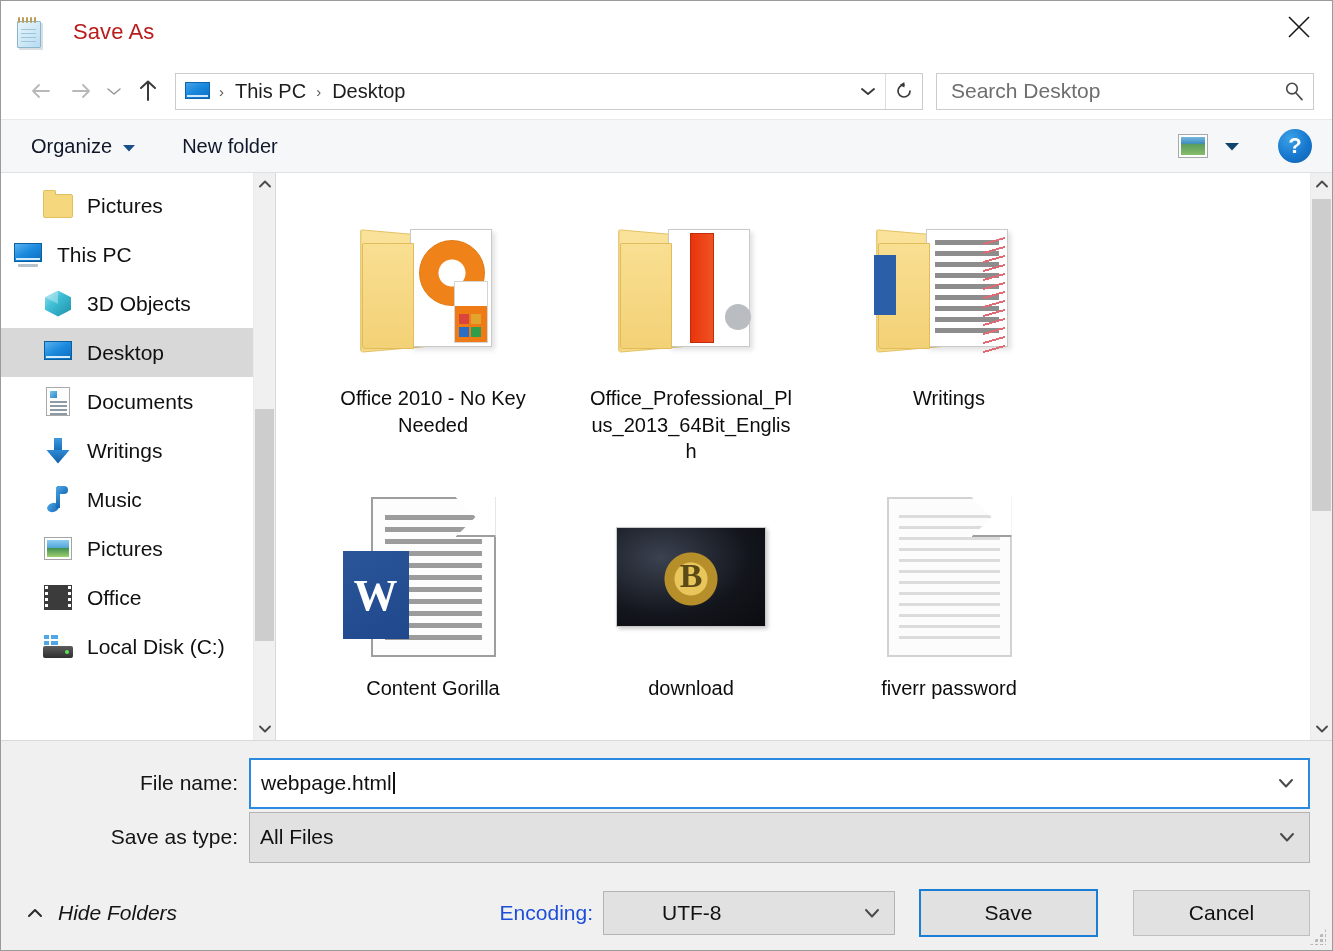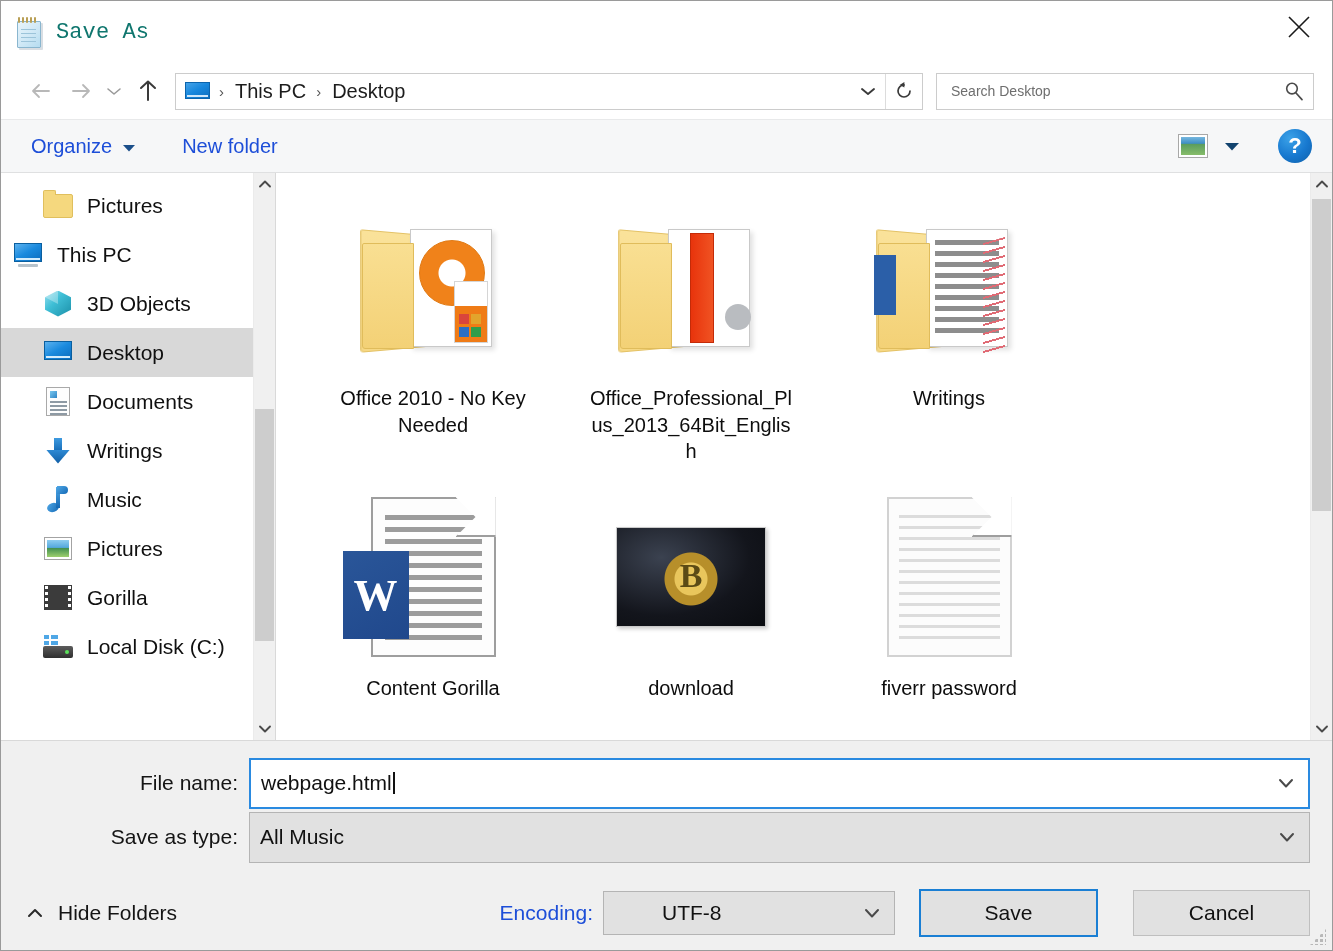--- a/index.html
+++ b/index.html
@@ -55,25 +55,24 @@
   .np-rings {
     position: absolute; left: 3px; top: 0px;
     width: 20px; height: 6px;
     display: flex; gap: 2px;
   }
   .np-rings i {
     display: block; width: 2px; height: 6px;
     background: #b99f55; border-radius: 1px;
   }
   .title-text {
-    margin-left: 13px;
+    margin-left: 30px;
     font-size: 22px;
-    color: #0f766e;
+    color: #b91c1c;
     letter-spacing: .1px;
-    font-family: Liberation Mono, monospace;
   }
   .close-btn {
     position: absolute;
     right: 0; top: 0;
     width: 66px; height: 52px;
     display: flex; align-items: center; justify-content: center;
     cursor: default;
   }
   .close-btn svg { display:block; }
 
@@ -152,21 +151,21 @@
     background: #ffffff;
     margin-left: 13px;
     display: flex; align-items: center;
     flex: none;
     box-sizing: border-box;
   }
   .searchbox input {
     flex: 1 1 auto;
     border: none; outline: none;
     font-family: "Liberation Sans", sans-serif;
-    font-size: 14px;
+    font-size: 21px;
     color: #0369a1;
     background: transparent;
     padding: 0 8px 0 14px;
     min-width: 0;
   }
   .searchbox input::placeholder { color: #6e6e6e; opacity:1; }
   .search-icon { width: 38px; display:flex; align-items:center; justify-content:center; flex:none; }
 
   
   .commandbar {
@@ -174,21 +173,21 @@
     background: #f6f7f8;
     border-top: 1px solid #e8e9ea;
     border-bottom: 1px solid #dfe0e1;
     display: flex; align-items: center;
     flex: none;
     padding: 0 16px 0 24px;
     box-sizing: border-box;
   }
   .cmd-item {
     font-size: 20px;
-    color: #1d4ed8;
+    color: #0f172a;
     display: flex; align-items: center;
     height: 100%;
     padding: 0 6px;
     cursor: default;
   }
   .cmd-item .caret { margin-left: 10px; }
   .cmd-gap { width: 34px; flex: none; }
   .cmd-spacer { flex: 1 1 auto; }
   .view-icon {
     width: 30px; height: 24px;
@@ -643,20 +642,21 @@
   .action-row {
     display: flex; align-items: center;
     height: 74px;
     padding: 0 22px 0 24px;
     margin-top: 16px;
   }
   .hide-folders {
     display: flex; align-items: center;
     font-size: 21px; color: #141414;
     cursor: default;
+    font-style: italic;
   }
   .hide-folders .chev { margin-right: 13px; display:flex; }
   .action-spacer { flex: 1 1 auto; }
   .enc-label {
     font-size: 21px; color: #1d4ed8;
     margin-right: 10px;
   }
   .enc-combo {
     width: 292px; height: 44px;
     background: #e1e1e1;
@@ -881,21 +881,21 @@
                 <i></i>
               </i>
             </span>
           <span class="lbl">Pictures</span>
         </div>
 
         <div class="nav-item indent">
           <span class="ico">
               <i class="ic-vid"><span class="f"></span></i>
             </span>
-          <span class="lbl">Gorilla</span>
+          <span class="lbl">Office</span>
         </div>
 
         <div class="nav-item indent">
           <span class="ico">
             <i class="ic-disk">
                 <span class="sq"></span>
                 <span class="dr"></span>
               </i>
           </span>
           <span class="lbl">Local Disk (C:)</span>
@@ -1023,21 +1023,21 @@
           <svg width="20" height="14" viewBox="0 0 20 14">
               <path d="M4 4 L10 10.5 L16 4" stroke="#4a4a4a" stroke-width="2" fill="none" stroke-linecap="round" stroke-linejoin="round"></path>
             </svg>
         </div>
       </div>
     </div>
 
     <div class="field-row second">
       <div class="field-label">Save as type:</div>
       <div class="field-ctrl combo">
-        <div class="val">All Music</div>
+        <div class="val">All Files</div>
         <div class="combo-arrow">
           <svg width="20" height="14" viewBox="0 0 20 14">
               <path d="M4 4 L10 10.5 L16 4" stroke="#4a4a4a" stroke-width="2" fill="none" stroke-linecap="round" stroke-linejoin="round"></path>
             </svg>
         </div>
       </div>
     </div>
 
     <div class="action-row">
       <div class="hide-folders">

